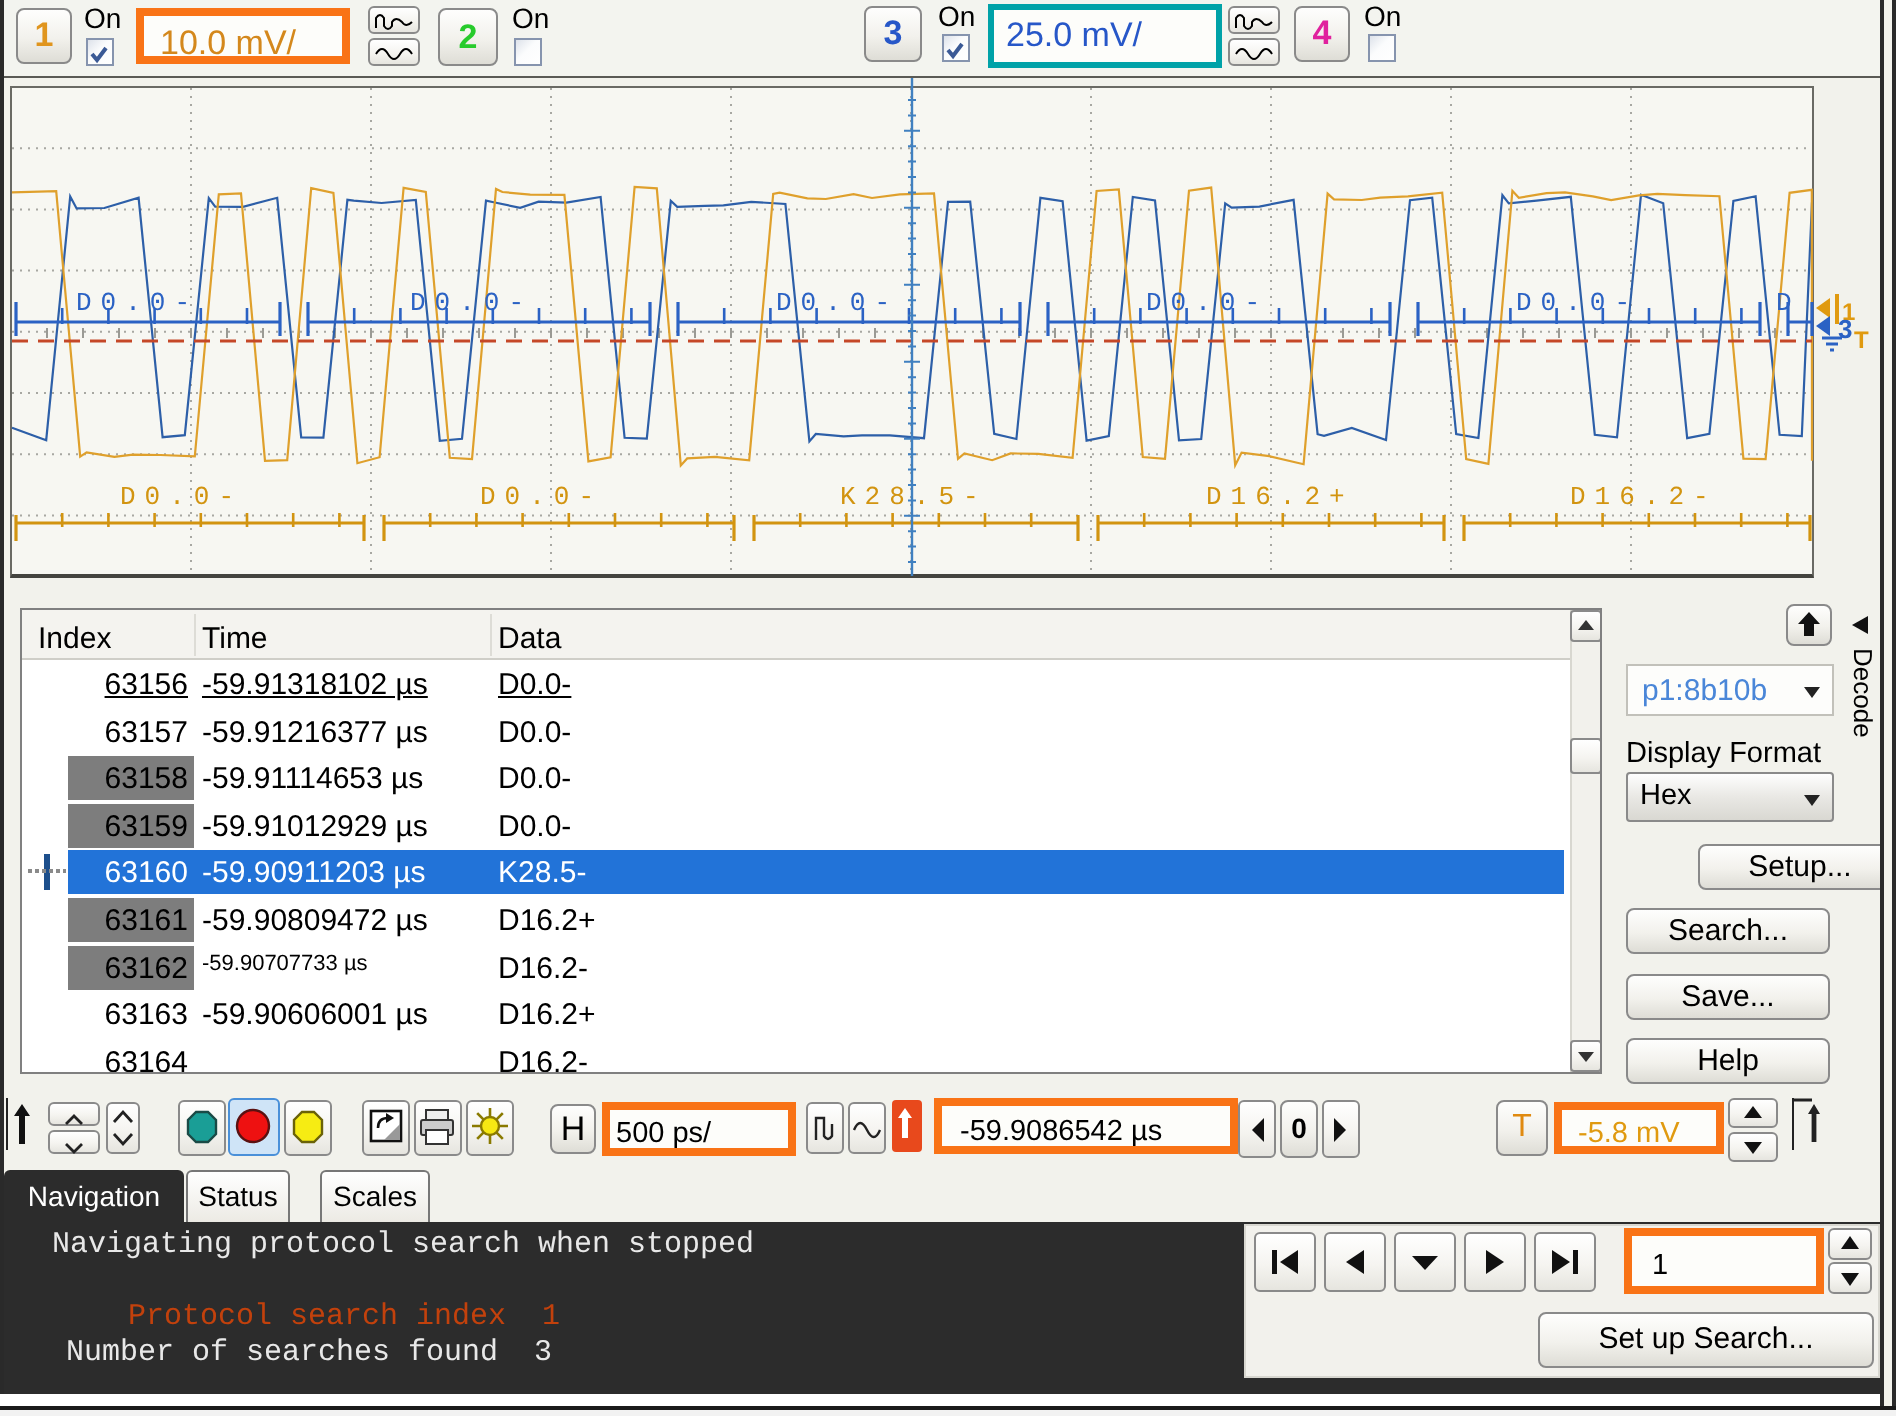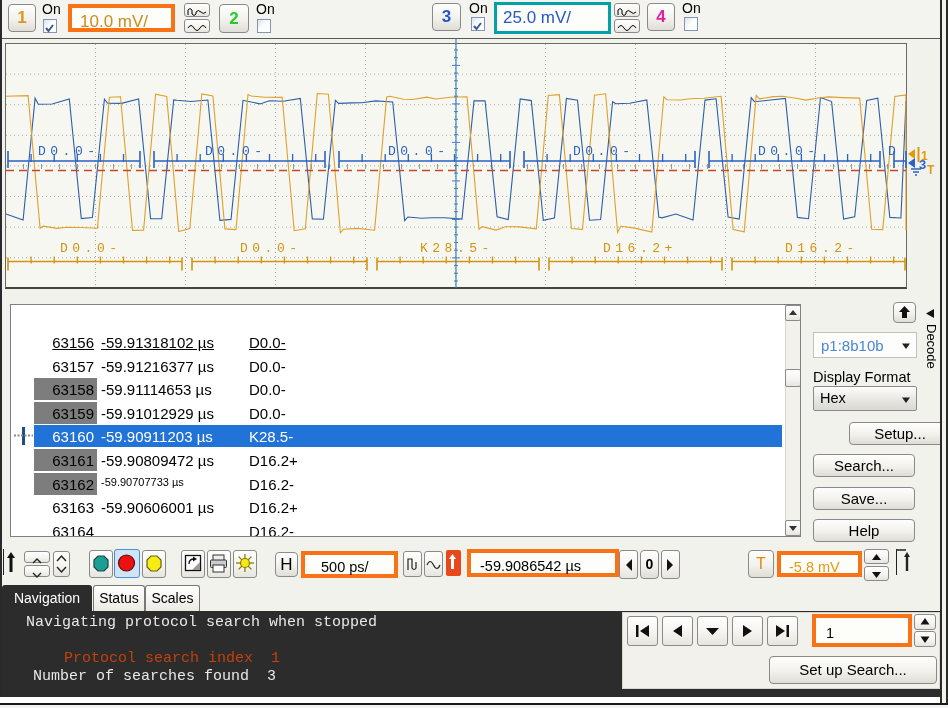--- a/index.html
+++ b/index.html
@@ -86,20 +86,27 @@
 <text x="15" y="20" font-family="Liberation Sans" font-size="12" font-weight="bold" fill="#e09a10">1</text>
 <path d="M2 23 L9 18 L9 28 Z" fill="#2b62c4"></path>
 <text x="13" y="29" font-family="Liberation Sans" font-size="13" font-weight="bold" fill="#2b62c4">3</text>
 <line x1="5" y1="29" x2="15" y2="29" stroke="#2b62c4" stroke-width="1.5"></line>
 <line x1="7" y1="32" x2="13" y2="32" stroke="#2b62c4" stroke-width="1.5"></line>
 <line x1="9" y1="35" x2="11" y2="35" stroke="#2b62c4" stroke-width="1.5"></line>
 <text x="21" y="34" font-family="Liberation Sans" font-size="12" font-weight="bold" fill="#e09a10">T</text>
 </svg>
 
 <div class="abs" style="left:10px;top:304px;width:791px;height:233px;background:#fff;border:1px solid #808080;overflow:hidden;">
+ <div class="abs" style="left:0;top:0;width:789px;height:25px;background:#f4f3ef;border-bottom:1px solid #cfcec8;font-size:15px;">
+   <span class="abs" style="left:8px;top:6px;">Index</span>
+   <span class="abs" style="left:90px;top:6px;">Time</span>
+   <span class="abs" style="left:238px;top:6px;">Data</span>
+   <span class="abs" style="left:86px;top:2px;width:1px;height:21px;background:#dddcd6;"></span>
+   <span class="abs" style="left:234px;top:2px;width:1px;height:21px;background:#dddcd6;"></span>
+ </div>
  <div class="abs" style="left:23px;top:29.0px;width:60px;text-align:right;font-size:15px;text-decoration:underline;">63156</div>
  <div class="abs" style="left:90px;top:29.0px;font-size:15px;text-decoration:underline;">-59.91318102 µs</div>
  <div class="abs" style="left:238px;top:29.0px;font-size:15px;text-decoration:underline;">D0.0-</div>
  <div class="abs" style="left:23px;top:52.6px;width:60px;text-align:right;font-size:15px;">63157</div>
  <div class="abs" style="left:90px;top:52.6px;font-size:15px;">-59.91216377 µs</div>
  <div class="abs" style="left:238px;top:52.6px;font-size:15px;">D0.0-</div>
  <div class="abs" style="left:23px;top:73.2px;width:62.5px;height:22px;background:#7d7d7d;"></div>
  <div class="abs" style="left:23px;top:76.2px;width:60px;text-align:right;font-size:15px;">63158</div>
  <div class="abs" style="left:90px;top:76.2px;font-size:15px;">-59.91114653 µs</div>
  <div class="abs" style="left:238px;top:76.2px;font-size:15px;">D0.0-</div>
@@ -203,21 +210,21 @@
 <div class="btn" style="left:233px;top:550px;width:24px;height:28px;"><svg width="22" height="26">
       <g stroke="#8a7a00" stroke-width="1.3">
         <line x1="11" y1="3" x2="11" y2="21"></line>
         <line x1="2" y1="12" x2="20" y2="12"></line>
         <line x1="4.6" y1="5.6" x2="17.4" y2="18.4"></line>
         <line x1="4.6" y1="18.4" x2="17.4" y2="5.6"></line>
       </g>
       <circle cx="11" cy="12" r="4.5" fill="#f6e813" stroke="#8a7a00" stroke-width="1.2"></circle>
     </svg></div>
 <div class="btnf" style="left:275px;top:552px;width:23px;height:25px;font-size:17px;line-height:23px;">H</div>
-<div class="fld" style="left:301px;top:551px;width:97px;height:27px;font-size:14.5px;line-height:25px;padding-left:16px;">500 ps/</div>
+<div class="fld" style="left:301px;top:551px;width:97px;height:27px;font-size:14.5px;line-height:25px;padding-left:3px;">500 ps/</div>
 <div class="btn" style="left:403px;top:551px;width:19px;height:26px;"><svg width="17" height="24">
       <path d="M4 18 L4 7 L8 7 L8 16 Q10 19 12 16 L12 10" stroke="#222" stroke-width="1.2" fill="none"></path>
     </svg></div>
 <div class="btn" style="left:424px;top:551px;width:19px;height:26px;"><svg width="17" height="24">
       <path d="M2 13 Q5 6 8.5 13 Q12 20 15 13" stroke="#222" stroke-width="1.2" fill="none"></path>
     </svg></div>
 <div class="abs" style="left:446px;top:550px;width:15px;height:26px;background:#e8491c;border-radius:2px;"><svg width="13" height="24">
       <path d="M6.5 4 L10 9 L8 9 L8 19 L5 19 L5 9 L3 9 Z" fill="#fff"></path>
     </svg></div>
 <div class="fld" style="left:467px;top:549px;width:152px;height:28px;font-size:14.5px;line-height:26px;padding-left:9px;">-59.9086542 µs</div>
@@ -237,21 +244,21 @@
       <path d="M11.5 10 L16 4 L7 4 Z" fill="#111"></path>
     </svg></div>
 <div class="abs" style="left:896px;top:549px;width:16px;height:26px;border-top:1.5px solid #222;border-left:1.5px solid #222;border-top-width:0;">
 <svg width="16" height="26">
       <line x1="0" y1="1" x2="9" y2="1" stroke="#222" stroke-width="1.5"></line>
       <path d="M10 3 L13 8 L11.2 8 L11.2 22 L8.8 22 L8.8 8 L7 8 Z" fill="#222"></path>
     </svg></div>
 
 <div class="abs" style="left:2px;top:585px;width:90px;height:27px;background:#2c2c2c;color:#fff;font-size:14px;line-height:26px;text-align:center;border-radius:3px 3px 0 0;">Navigation</div>
 <div class="abs" style="left:93px;top:585px;width:52px;height:26px;background:linear-gradient(to bottom,#ffffff,#eceae4);border:1px solid #777;border-bottom:none;border-radius:3px 3px 0 0;font-size:14px;line-height:25px;text-align:center;">Status</div>
-<div class="abs" style="left:145px;top:585px;width:55px;height:26px;background:linear-gradient(to bottom,#ffffff,#eceae4);border:1px solid #777;border-bottom:none;border-radius:3px 3px 0 0;font-size:14px;line-height:25px;text-align:center;">Scales</div>
+<div class="abs" style="left:160px;top:585px;width:55px;height:26px;background:linear-gradient(to bottom,#ffffff,#eceae4);border:1px solid #777;border-bottom:none;border-radius:3px 3px 0 0;font-size:14px;line-height:25px;text-align:center;">Scales</div>
 
 <div class="abs" style="left:2px;top:611px;width:938px;height:86px;background:#2c2c2c;"></div>
 <div class="abs" style="left:26px;top:614px;font:15px 'Liberation Mono',monospace;color:#e8e8e8;white-space:pre;">Navigating protocol search when stopped</div>
 <div class="abs" style="left:64px;top:650px;font:15px 'Liberation Mono',monospace;color:#c2410c;white-space:pre;">Protocol search index  1</div>
 <div class="abs" style="left:33px;top:668px;font:15px 'Liberation Mono',monospace;color:#e8e8e8;white-space:pre;">Number of searches found  3</div>
 
 <div class="abs" style="left:622px;top:612px;width:318px;height:77px;background:#f2f1ec;border:1px solid #d8d7d0;"></div>
 <div class="btn" style="left:627px;top:616px;width:31px;height:30px;"><svg width="29" height="28">
       <g fill="#111">
         <rect x="8" y="8" width="2.5" height="12"></rect>

